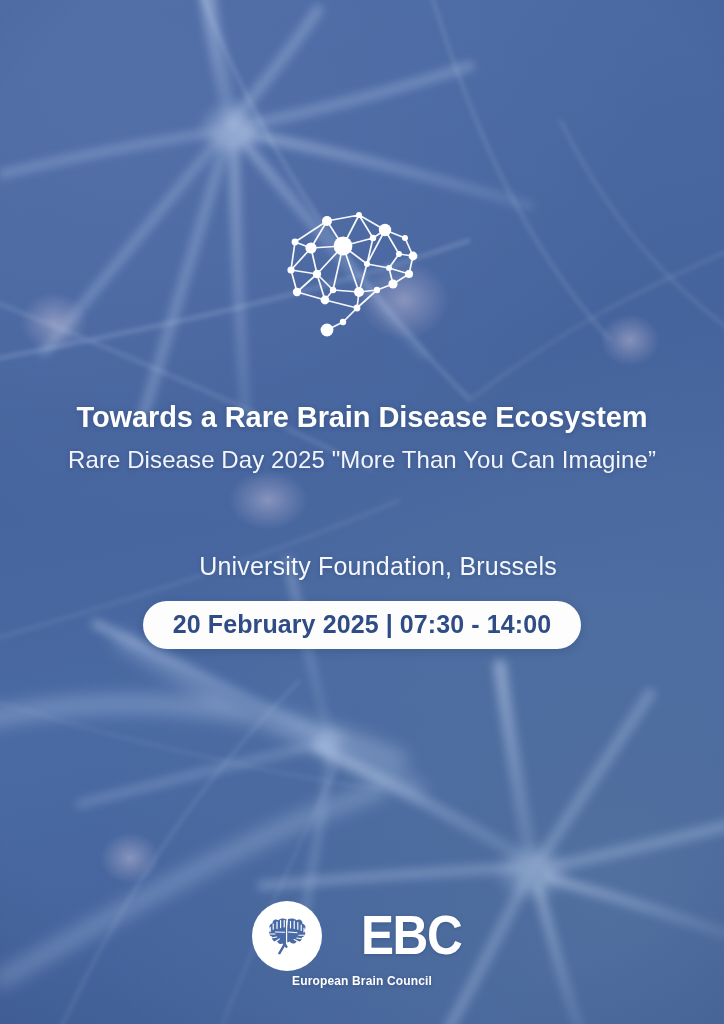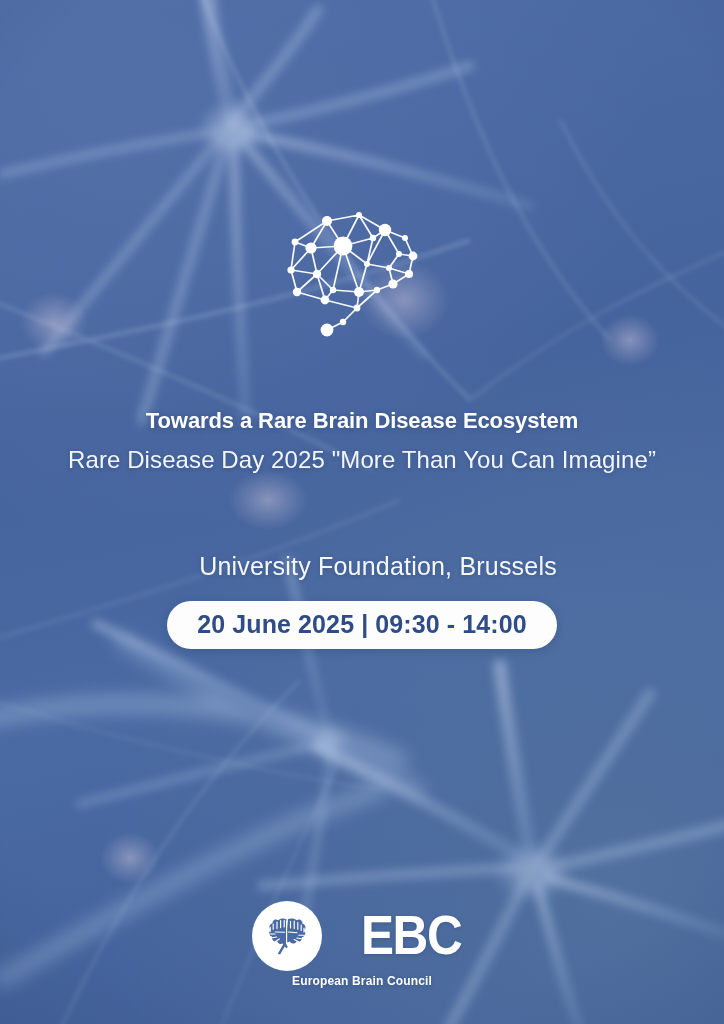--- a/index.html
+++ b/index.html
@@ -61,23 +61,23 @@
 
   
   .headline-block {
     position: absolute;
     top: 400px;
     left: 0;
     right: 0;
     text-align: center;
   }
   .title {
-    margin: 8px;
+    margin: 0;
     color: #ffffff;
-    font-size: 22px;
+    font-size: 29px;
     font-weight: bold;
     letter-spacing: -0.1px;
     line-height: 1.18;
     text-shadow: 0 1px 5px rgba(30,52,98,0.38);
   }
   .subtitle {
     margin: 12px 0 0 0;
     color: #f2f5fb;
     font-size: 24px;
     font-weight: 300;
@@ -308,21 +308,21 @@
     </div>
 
     <div class="headline-block">
       <h1 class="title">Towards a Rare Brain Disease Ecosystem</h1>
       <p class="subtitle">Rare Disease Day 2025 "More Than You Can Imagine”</p>
     </div>
 
     <div class="venue">University Foundation, Brussels</div>
 
     <div class="date-pill-wrap">
-      <div class="date-pill">20 June 2025 | 09:30 - 14:00</div>
+      <div class="date-pill">20 February 2025 | 07:30 - 14:00</div>
     </div>
 
     <div class="logo">
       <div class="logo-row">
         <div class="logo-mark">
           <svg viewBox="0 0 46 40" xmlns="http://www.w3.org/2000/svg">
             <g fill="#4a6aa5">
               <path d="M22.5 3.2c-3.0-1.1-6.2-0.6-8.3 1.0-1.0-0.9-2.6-1.1-3.8-0.4-1.3 0.7-2.0 2.1-1.8 3.4-1.5 0.3-2.7 1.4-3.1 2.8-0.4 1.4 0.1 2.9 1.2 3.8-1.2 0.9-1.8 2.4-1.5 3.9 0.3 1.5 1.4 2.6 2.9 2.9-0.5 1.4-0.1 2.9 1.0 3.9 1.1 1.0 2.7 1.2 4.0 0.6 0.3 1.4 1.4 2.5 2.9 2.8 0.9 0.2 1.8 0 2.5-0.4l0.6 1.1-5.3 9.2 2.3 0.8 4.8-8.3 1.1 1.9 1.9-1.1-1.9-3.3 0.2-10.3z"></path>
               <path d="M24.0 3.0c3.1-1.2 6.6-0.6 8.8 1.2 1.1-0.9 2.7-1.1 3.9-0.3 1.3 0.8 1.9 2.2 1.6 3.6 1.6 0.4 2.8 1.6 3.1 3.1 0.3 1.5-0.3 3.0-1.5 3.9 1.1 1.0 1.6 2.5 1.2 3.9-0.4 1.5-1.6 2.5-3.1 2.7 0.4 1.5-0.2 3.0-1.4 3.9-1.2 0.9-2.9 1.0-4.1 0.2-0.5 1.4-1.7 2.3-3.2 2.4-1.5 0.1-2.9-0.7-3.5-2.0-1.0 0.8-2.4 1.0-3.6 0.5l0.2-8.0z"></path>
             </g>

